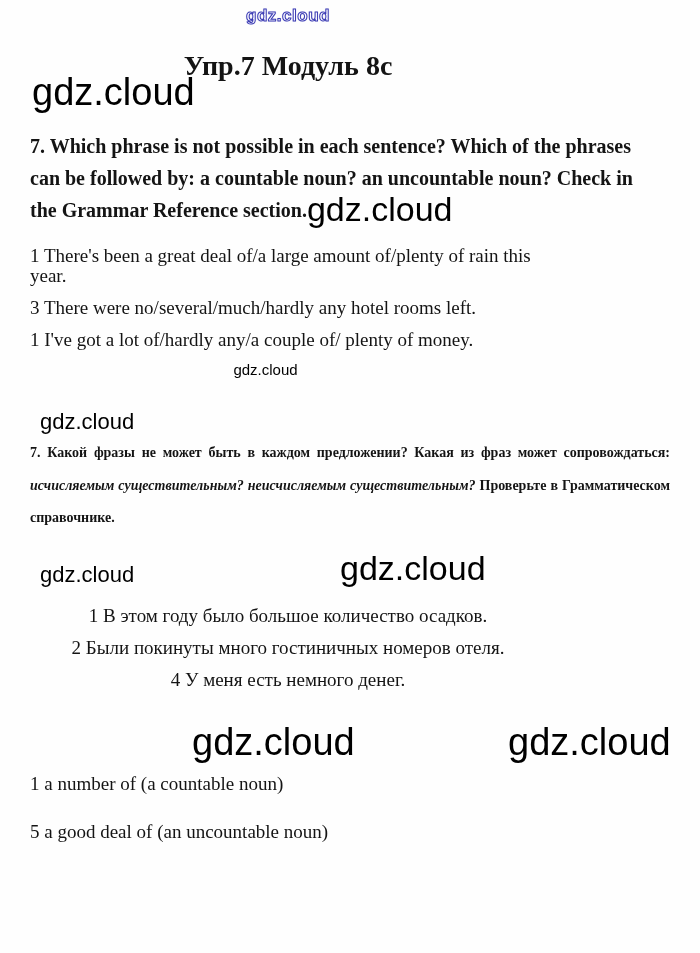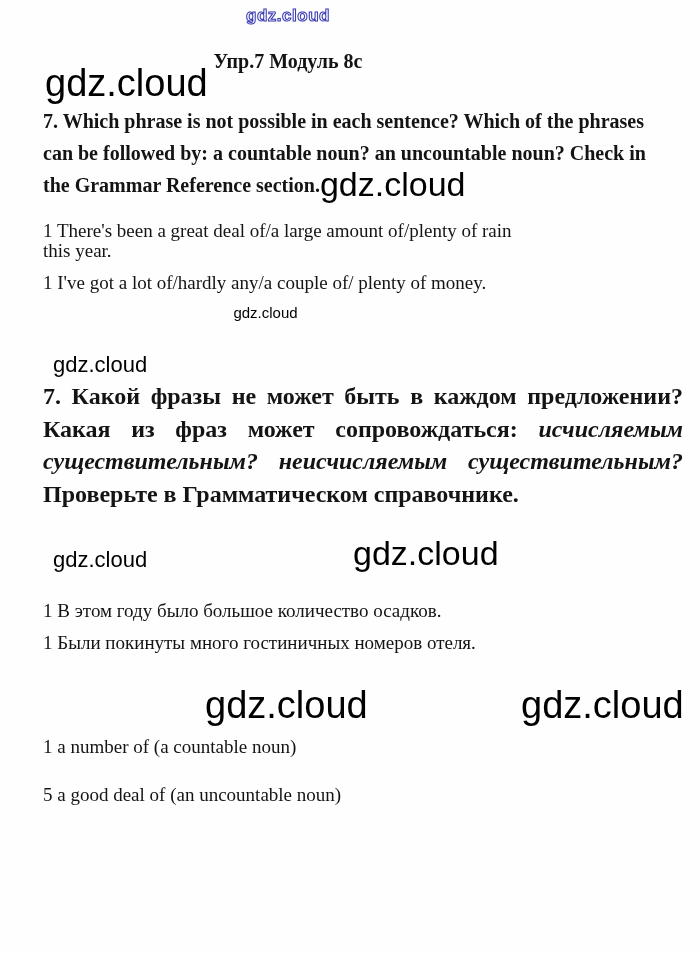--- a/index.html
+++ b/index.html
@@ -5,21 +5,21 @@
   * { box-sizing: border-box; }
   html, body { margin: 0; padding: 0; }
   body {
     width: 700px;
     height: 953px;
     background: #fefefe;
     color: #141414;
     font-family: "Liberation Serif", serif;
     overflow: hidden;
   }
-  .page { position: relative; width: 576px; height: 953px; padding: 0 43px; }
+  .page { position: relative; width: 576px; height: 953px; padding: 0 30px; }
 
   
   .wm { font-family: "Liberation Sans", sans-serif; color: #000; white-space: nowrap; }
   .wm-outline {
     display: block;
     text-align: center;
     padding-top: 6px;
     font-size: 17px;
     font-weight: 700;
     letter-spacing: 0.5px;
@@ -28,57 +28,57 @@
     text-shadow: 0 0 1px #3c3cb4;
   }
   .wm-xl { font-size: 38px; line-height: 38px; }
   .wm-lg { font-size: 34px; line-height: 34px; }
   .wm-md { font-size: 22px; line-height: 24px; }
   .wm-sm { font-size: 15px; line-height: 16px; }
 
   .title {
     margin-top: 24px;
     text-align: center;
-    font-size: 20px;
+    font-size: 28px;
     font-weight: 700;
   }
 
   .wm-big-left { display: block; margin: -9px 0 0 2px; }
 
   .heading-en {
-    margin-top: 3px;
+    margin-top: 19px;
     width: 620px;
     font-size: 20px;
     font-weight: 700;
     line-height: 32px;
   }
   .wm-inline { font-weight: 400; line-height: 20px; vertical-align: -4px; }
 
   .list p { margin: 0 0 12px 0; font-size: 19px; line-height: 20px; }
   .list-en { margin-top: 15px; }
 
   .wm-center-sm { display: block; text-align: center; margin: 3px 45px 0 0; }
 
   .wm-left-md { display: block; margin: 32px 0 0 10px; }
 
   .heading-ru {
     margin-top: 3px;
     width: 640px;
-    font-size: 24px;
+    font-size: 14px;
     font-weight: 700;
     line-height: 32.5px;
     text-align: justify;
   }
   .heading-ru .it { font-style: italic; }
 
   .wm-row-1 { position: relative; height: 44px; }
   .wm-row-1 .wm-md { position: absolute; left: 10px; top: 14px; }
   .wm-row-1 .wm-lg { position: absolute; left: 310px; top: 2px; }
 
-  .list-ru { margin-top: 23px; }
+  .list-ru { margin-top: 13px; text-align: center; }
 
   .wm-row-2 { position: relative; height: 40px; margin-top: 33px; }
   .wm-row-2 .wm-a { position: absolute; left: 162px; top: 0; }
   .wm-row-2 .wm-b { position: absolute; left: 478px; top: 0; }
 
   .list-answers { margin-top: 11px; }
   .list-answers p { margin: 8px 0 28px 0; }
 </style>
 </head>
 <body>
@@ -88,37 +88,39 @@
   <span class="wm wm-outline">gdz.cloud</span>
 
   <div class="title">Упр.7 Модуль 8c</div>
 
   <span class="wm wm-xl wm-big-left">gdz.cloud</span>
 
   <p class="heading-en"><span>7. Which phrase is not possible in each sentence? Which of the phrases can be followed by: a countable noun? an uncountable noun? Check in the Grammar Reference section.</span><span class="wm wm-lg wm-inline">gdz.cloud</span></p>
 
   <div class="list list-en">
     <p>1 There's been a great deal of/a large amount of/plenty of rain this year.</p>
+    <p>3 There were no/several/much/hardly any hotel rooms left.</p>
     <p>1 I've got a lot of/hardly any/a couple of/ plenty of money.</p>
   </div>
 
   <span class="wm wm-sm wm-center-sm">gdz.cloud</span>
 
   <span class="wm wm-md wm-left-md">gdz.cloud</span>
 
   <p class="heading-ru"><span>7. Какой фразы не может быть в каждом предложении? Какая из фраз может сопровождаться: </span><span class="it">исчисляемым существительным? неисчисляемым существительным?</span><span> Проверьте в Грамматическом справочнике.</span></p>
 
   <div class="wm-row-1">
     <span class="wm wm-md">gdz.cloud</span>
     <span class="wm wm-lg">gdz.cloud</span>
   </div>
 
   <div class="list list-ru">
     <p>1 В этом году было большое количество осадков.</p>
-    <p>1 Были покинуты много гостиничных номеров отеля.</p>
+    <p>2 Были покинуты много гостиничных номеров отеля.</p>
+    <p>4 У меня есть немного денег.</p>
   </div>
 
   <div class="wm-row-2">
     <span class="wm wm-xl wm-a">gdz.cloud</span>
     <span class="wm wm-xl wm-b">gdz.cloud</span>
   </div>
 
   <div class="list list-answers">
     <p>1 a number of (a countable noun)</p>
     <p>5 a good deal of (an uncountable noun)</p>

